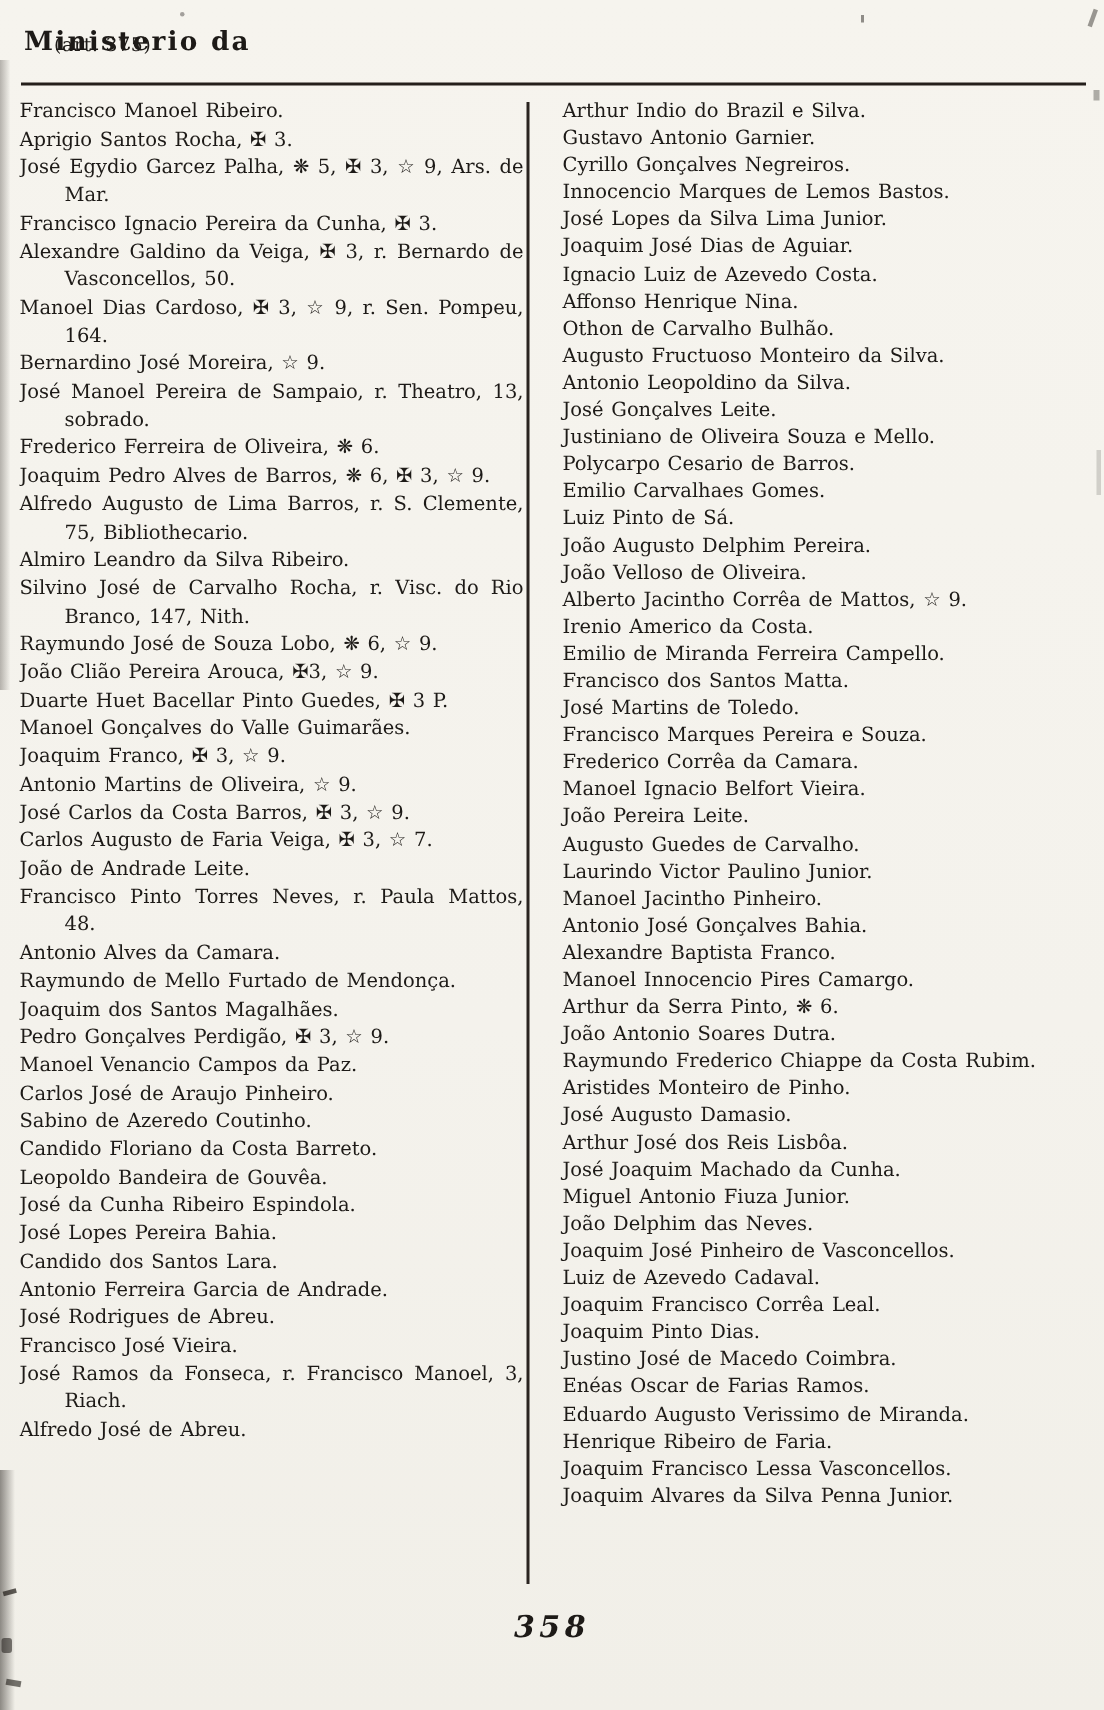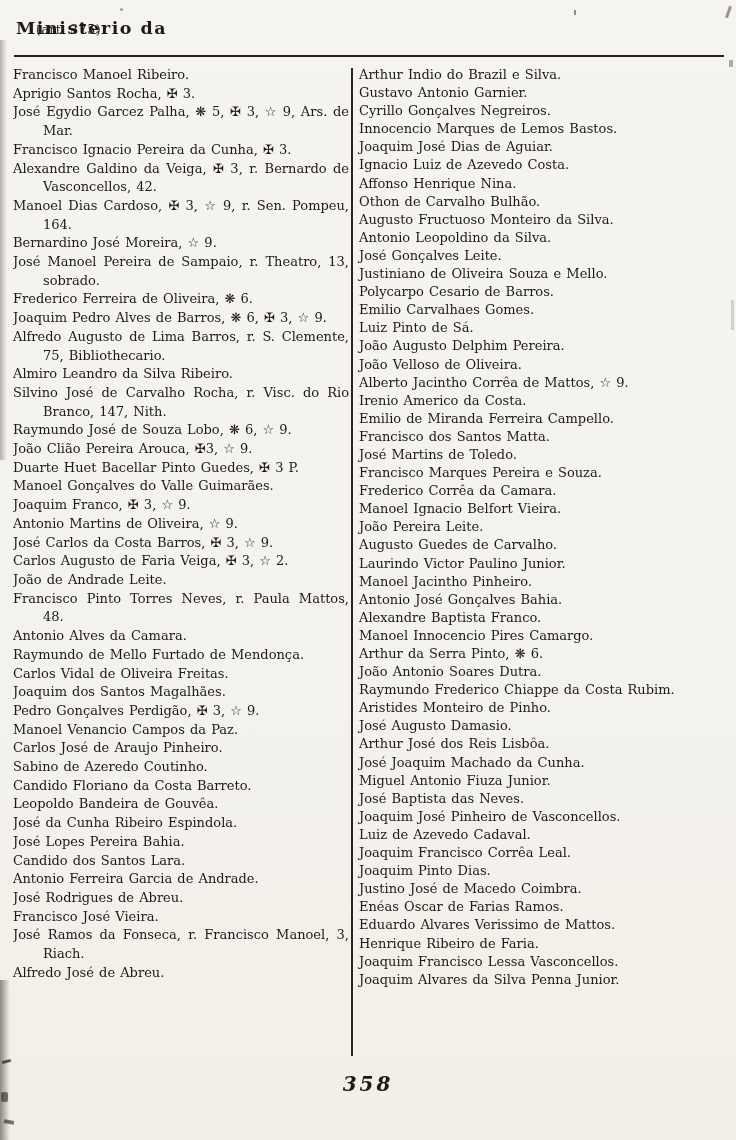--- a/index.html
+++ b/index.html
@@ -15,21 +15,21 @@
   
   .header{position:absolute;top:16px;left:16px;right:14px;height:34px;}
   .art-ref{position:absolute;left:20px;top:6px;font-size:12.5px;letter-spacing:0.5px;}
   .page-title{position:absolute;left:0;right:40px;top:2px;text-align:left;font-weight:bold;font-size:17.5px;letter-spacing:1.5px;}
   .header-rule{position:absolute;top:55px;left:14px;right:12px;border-top:2.5px solid #241f1b;}
   
   .columns{position:absolute;top:66px;left:13px;right:8px;bottom:78px;display:flex;}
   .col{overflow:hidden;}
   .col-left{width:338px;padding-right:2px;box-sizing:border-box;}
   .col-divider{width:2px;background:#2a2420;margin:2px 0 6px 0;}
-  .col-right{flex:1;padding-left:6px;box-sizing:border-box;}
+  .col-right{flex:1;padding-left:22px;box-sizing:border-box;}
   .entry{
     font-size:13px;
     padding-left:30px;
     text-indent:-30px;
     text-align:justify;
     word-spacing:1px;
   }
   .col-left .entry{line-height:18.7px;}
   .col-right .entry{line-height:18.1px;}
   
@@ -58,42 +58,41 @@
   </div>
 
   <div class="header-rule"></div>
 
   <div class="columns">
     <div class="col col-left">
         <div class="entry">Francisco Manoel Ribeiro.</div>
         <div class="entry">Aprigio Santos Rocha, ✠ 3.</div>
         <div class="entry">José Egydio Garcez Palha, ❋ 5, ✠ 3, ☆ 9, Ars. de Mar.</div>
         <div class="entry">Francisco Ignacio Pereira da Cunha, ✠ 3.</div>
-        <div class="entry">Alexandre Galdino da Veiga, ✠ 3, r. Bernardo de Vasconcellos, 42.</div>
+        <div class="entry">Alexandre Galdino da Veiga, ✠ 3, r. Bernardo de Vasconcellos, 50.</div>
         <div class="entry">Manoel Dias Cardoso, ✠ 3, ☆ 9, r. Sen. Pompeu, 164.</div>
         <div class="entry">Bernardino José Moreira, ☆ 9.</div>
         <div class="entry">José Manoel Pereira de Sampaio, r. Theatro, 13, sobrado.</div>
         <div class="entry">Frederico Ferreira de Oliveira, ❋ 6.</div>
         <div class="entry">Joaquim Pedro Alves de Barros, ❋ 6, ✠ 3, ☆ 9.</div>
         <div class="entry">Alfredo Augusto de Lima Barros, r. S. Clemente, 75, Bibliothecario.</div>
         <div class="entry">Almiro Leandro da Silva Ribeiro.</div>
         <div class="entry">Silvino José de Carvalho Rocha, r. Visc. do Rio Branco, 147, Nith.</div>
         <div class="entry">Raymundo José de Souza Lobo, ❋ 6, ☆ 9.</div>
         <div class="entry">João Clião Pereira Arouca, ✠3, ☆ 9.</div>
         <div class="entry">Duarte Huet Bacellar Pinto Guedes, ✠ 3 P.</div>
         <div class="entry">Manoel Gonçalves do Valle Guimarães.</div>
         <div class="entry">Joaquim Franco, ✠ 3, ☆ 9.</div>
         <div class="entry">Antonio Martins de Oliveira, ☆ 9.</div>
         <div class="entry">José Carlos da Costa Barros, ✠ 3, ☆ 9.</div>
-        <div class="entry">Carlos Augusto de Faria Veiga, ✠ 3, ☆ 2.</div>
+        <div class="entry">Carlos Augusto de Faria Veiga, ✠ 3, ☆ 7.</div>
         <div class="entry">João de Andrade Leite.</div>
         <div class="entry">Francisco Pinto Torres Neves, r. Paula Mattos, 48.</div>
         <div class="entry">Antonio Alves da Camara.</div>
         <div class="entry">Raymundo de Mello Furtado de Mendonça.</div>
-        <div class="entry">Carlos Vidal de Oliveira Freitas.</div>
         <div class="entry">Joaquim dos Santos Magalhães.</div>
         <div class="entry">Pedro Gonçalves Perdigão, ✠ 3, ☆ 9.</div>
         <div class="entry">Manoel Venancio Campos da Paz.</div>
         <div class="entry">Carlos José de Araujo Pinheiro.</div>
         <div class="entry">Sabino de Azeredo Coutinho.</div>
         <div class="entry">Candido Floriano da Costa Barreto.</div>
         <div class="entry">Leopoldo Bandeira de Gouvêa.</div>
         <div class="entry">José da Cunha Ribeiro Espindola.</div>
         <div class="entry">José Lopes Pereira Bahia.</div>
         <div class="entry">Candido dos Santos Lara.</div>
@@ -102,20 +101,21 @@
         <div class="entry">Francisco José Vieira.</div>
         <div class="entry">José Ramos da Fonseca, r. Francisco Manoel, 3, Riach.</div>
         <div class="entry">Alfredo José de Abreu.</div>
       </div>
     <div class="col-divider"></div>
     <div class="col col-right">
         <div class="entry">Arthur Indio do Brazil e Silva.</div>
         <div class="entry">Gustavo Antonio Garnier.</div>
         <div class="entry">Cyrillo Gonçalves Negreiros.</div>
         <div class="entry">Innocencio Marques de Lemos Bastos.</div>
+        <div class="entry">José Lopes da Silva Lima Junior.</div>
         <div class="entry">Joaquim José Dias de Aguiar.</div>
         <div class="entry">Ignacio Luiz de Azevedo Costa.</div>
         <div class="entry">Affonso Henrique Nina.</div>
         <div class="entry">Othon de Carvalho Bulhão.</div>
         <div class="entry">Augusto Fructuoso Monteiro da Silva.</div>
         <div class="entry">Antonio Leopoldino da Silva.</div>
         <div class="entry">José Gonçalves Leite.</div>
         <div class="entry">Justiniano de Oliveira Souza e Mello.</div>
         <div class="entry">Polycarpo Cesario de Barros.</div>
         <div class="entry">Emilio Carvalhaes Gomes.</div>
@@ -138,28 +138,28 @@
         <div class="entry">Alexandre Baptista Franco.</div>
         <div class="entry">Manoel Innocencio Pires Camargo.</div>
         <div class="entry">Arthur da Serra Pinto, ❋ 6.</div>
         <div class="entry">João Antonio Soares Dutra.</div>
         <div class="entry">Raymundo Frederico Chiappe da Costa Rubim.</div>
         <div class="entry">Aristides Monteiro de Pinho.</div>
         <div class="entry">José Augusto Damasio.</div>
         <div class="entry">Arthur José dos Reis Lisbôa.</div>
         <div class="entry">José Joaquim Machado da Cunha.</div>
         <div class="entry">Miguel Antonio Fiuza Junior.</div>
-        <div class="entry">José Baptista das Neves.</div>
+        <div class="entry">João Delphim das Neves.</div>
         <div class="entry">Joaquim José Pinheiro de Vasconcellos.</div>
         <div class="entry">Luiz de Azevedo Cadaval.</div>
         <div class="entry">Joaquim Francisco Corrêa Leal.</div>
         <div class="entry">Joaquim Pinto Dias.</div>
         <div class="entry">Justino José de Macedo Coimbra.</div>
         <div class="entry">Enéas Oscar de Farias Ramos.</div>
-        <div class="entry">Eduardo Alvares Verissimo de Mattos.</div>
+        <div class="entry">Eduardo Augusto Verissimo de Miranda.</div>
         <div class="entry">Henrique Ribeiro de Faria.</div>
         <div class="entry">Joaquim Francisco Lessa Vasconcellos.</div>
         <div class="entry">Joaquim Alvares da Silva Penna Junior.</div>
       </div>
   </div>
 
   <div class="page-number">358</div>
 
   <div class="artifact smudge-left"></div>
   <div class="artifact smudge-left-bottom"></div>

